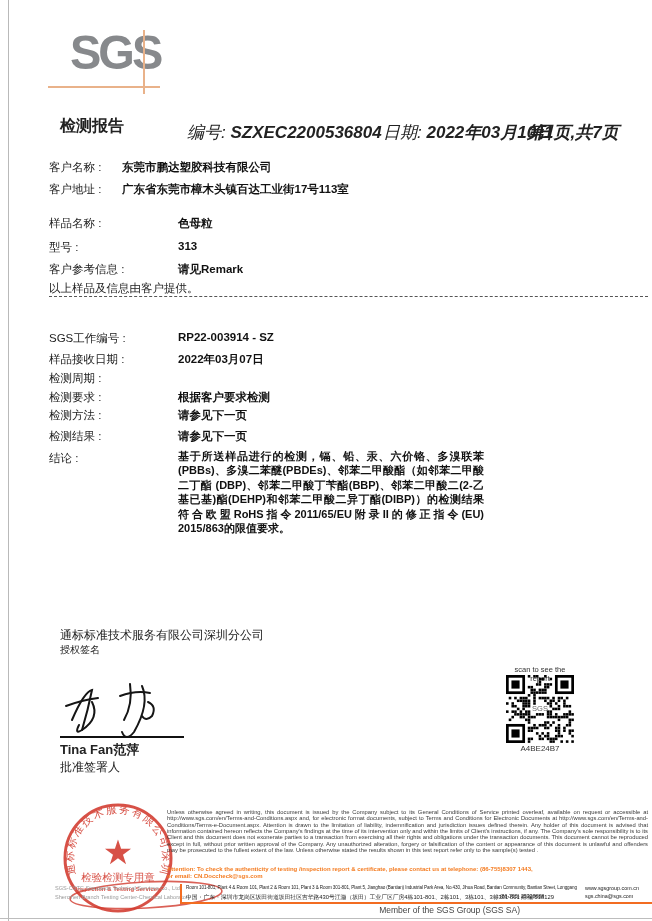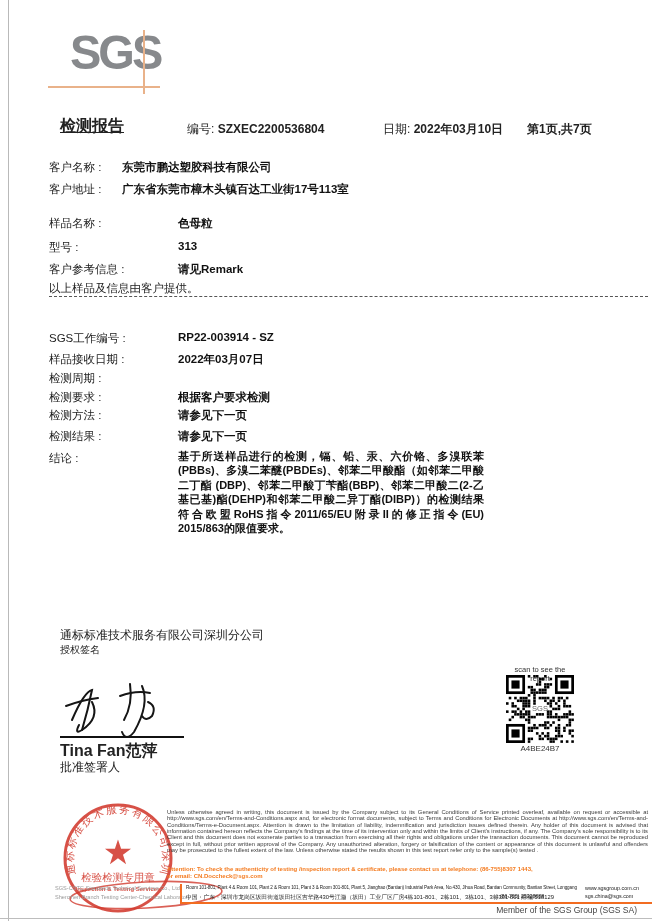--- a/index.html
+++ b/index.html
@@ -8,39 +8,39 @@
   .abs{position:absolute;}
   
   .edge-left{left:8px;top:0;width:1px;height:921px;background:#b9b9b9;}
   .edge-bottom{left:0;top:918px;width:652px;height:1px;background:#bdbdbd;}
   
   .logo-text{left:70px;top:28px;font-size:47px;font-weight:bold;color:#87898c;
              letter-spacing:-3px;transform:scaleY(1.04);line-height:1;}
   .logo-hline{left:48px;top:86px;width:112px;height:2px;background:#e9b28a;}
   .logo-vline{left:143px;top:30px;width:2px;height:64px;background:#e9b28a;}
   
-  .title{left:60px;top:116px;font-size:16px;font-weight:bold;text-decoration:underline;}
-  .hmeta{top:121px;font-size:12px;}
+  .title{left:60px;top:116px;font-size:16px;font-weight:bold;}
+  .hmeta{top:121px;font-size:17px;font-style:italic;}
   .hmeta b{font-weight:600;}
   
   .row{left:0;width:548px;height:16px;}
   .lbl{position:absolute;left:49px;font-size:11.5px;color:#222;white-space:nowrap;}
   .val{position:absolute;font-size:11.5px;font-weight:600;color:#111;white-space:nowrap;}
   .v-client{left:110px;margin-left:12px;}
   .v-wide{left:178px;}
   .note{left:49px;font-size:11.5px;}
   .dashline{left:49px;top:296px;width:599px;border-top:1px dashed #555;height:0;}
   .conc-text{left:178px;top:449px;width:306px;font-size:11px;line-height:14.4px;
              font-weight:600;color:#111;text-align:justify;}
   
   .sig-company{left:60px;top:627px;font-size:12px;}
   .sig-auth{left:60px;top:643px;font-size:10px;}
   .sig-svg{left:62px;top:678px;}
   .sig-line{left:60px;top:736px;width:124px;height:2px;background:#111;}
-  .sig-name{left:60px;top:741px;font-size:16px;font-weight:600;}
+  .sig-name{left:60px;top:741px;font-size:13px;font-weight:600;}
   .sig-role{left:60px;top:759px;font-size:12px;}
   
   .qr-caption{left:506px;top:665px;width:68px;font-size:7.5px;text-align:center;color:#333;}
   .qr-box{left:506px;top:675px;}
   .qr-code-text{left:506px;top:744px;width:68px;font-size:8px;text-align:center;color:#333;}
   
   .disclaimer{left:167px;top:809px;width:481px;font-size:5.8px;line-height:6.35px;
               color:#3a3a3a;text-align:justify;}
   .attention{left:167px;top:866px;width:481px;font-size:6px;line-height:7px;
              color:#f47b20;font-weight:bold;}
@@ -48,21 +48,21 @@
   .f-company1{left:55px;top:885px;font-size:5.6px;color:#9a9a9a;white-space:nowrap;}
   .f-company2{left:55px;top:894px;font-size:5.6px;color:#9a9a9a;white-space:nowrap;}
   .f-divider{left:180px;top:884px;width:2px;height:19px;background:#f26c21;}
   .f-addr-en{left:186px;top:885px;width:392px;font-size:4.6px;color:#222;white-space:nowrap;
              overflow:hidden;letter-spacing:-0.1px;}
   .f-web{left:585px;top:884.5px;font-size:5.4px;color:#222;white-space:nowrap;}
   .f-addr-cn{left:186px;top:892.5px;width:300px;font-size:5.8px;color:#222;white-space:nowrap;overflow:visible;}
   .f-phone{left:497px;top:893px;font-size:5.2px;color:#222;white-space:nowrap;}
   .f-email{left:585px;top:893px;font-size:5.4px;color:#222;white-space:nowrap;}
   .f-orange-rule{left:180px;top:902px;width:472px;height:2px;background:#f26c21;}
-  .f-member{left:0;top:905px;width:637px;font-size:8.5px;color:#444;text-align:right;}
+  .f-member{left:0;top:905px;width:520px;font-size:8.5px;color:#444;text-align:right;}
   
   .stamp-circle{left:60px;top:800px;}
   .stamp-oval{left:66px;top:877px;}
 </style>
 </head>
 <body>
 
 <div id="page">
   <div class="abs edge-left"></div>
   <div class="abs edge-bottom"></div>

